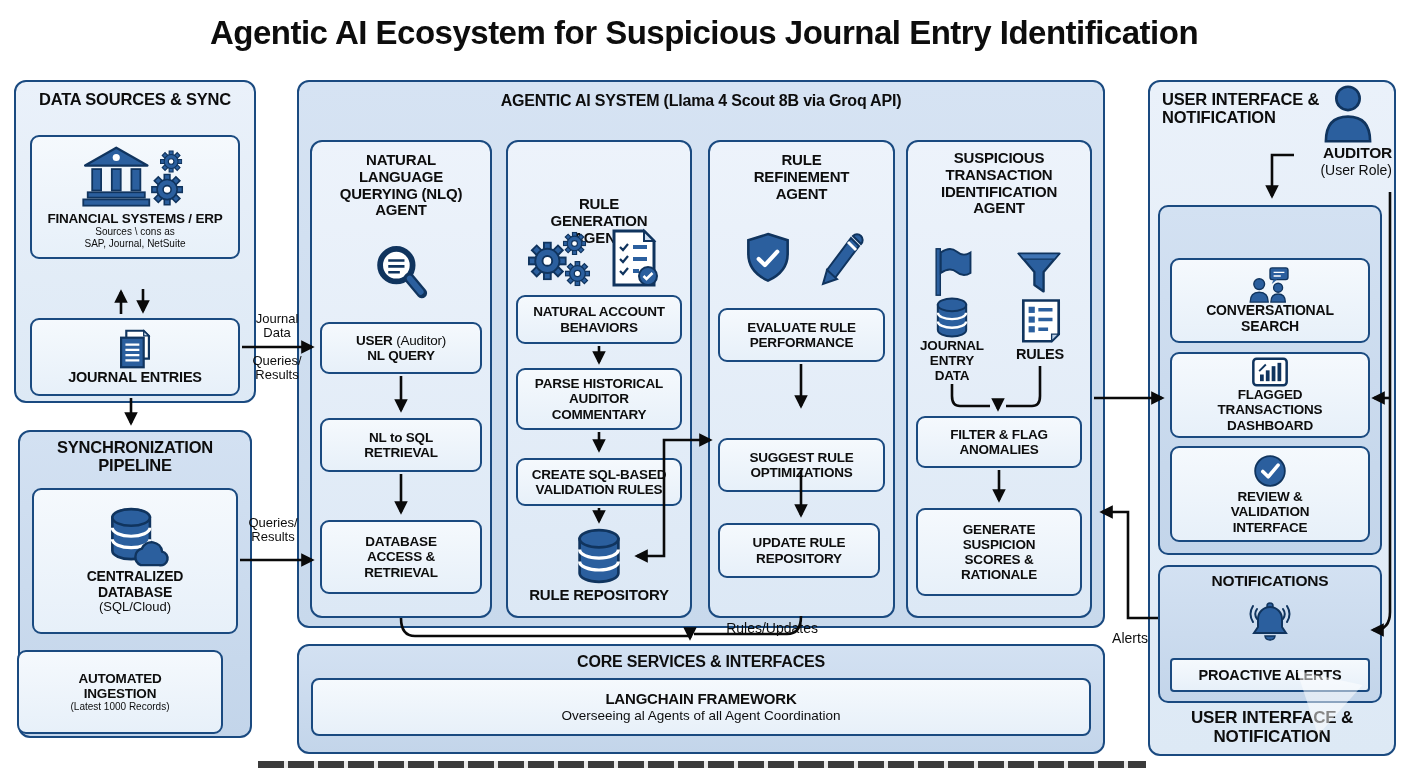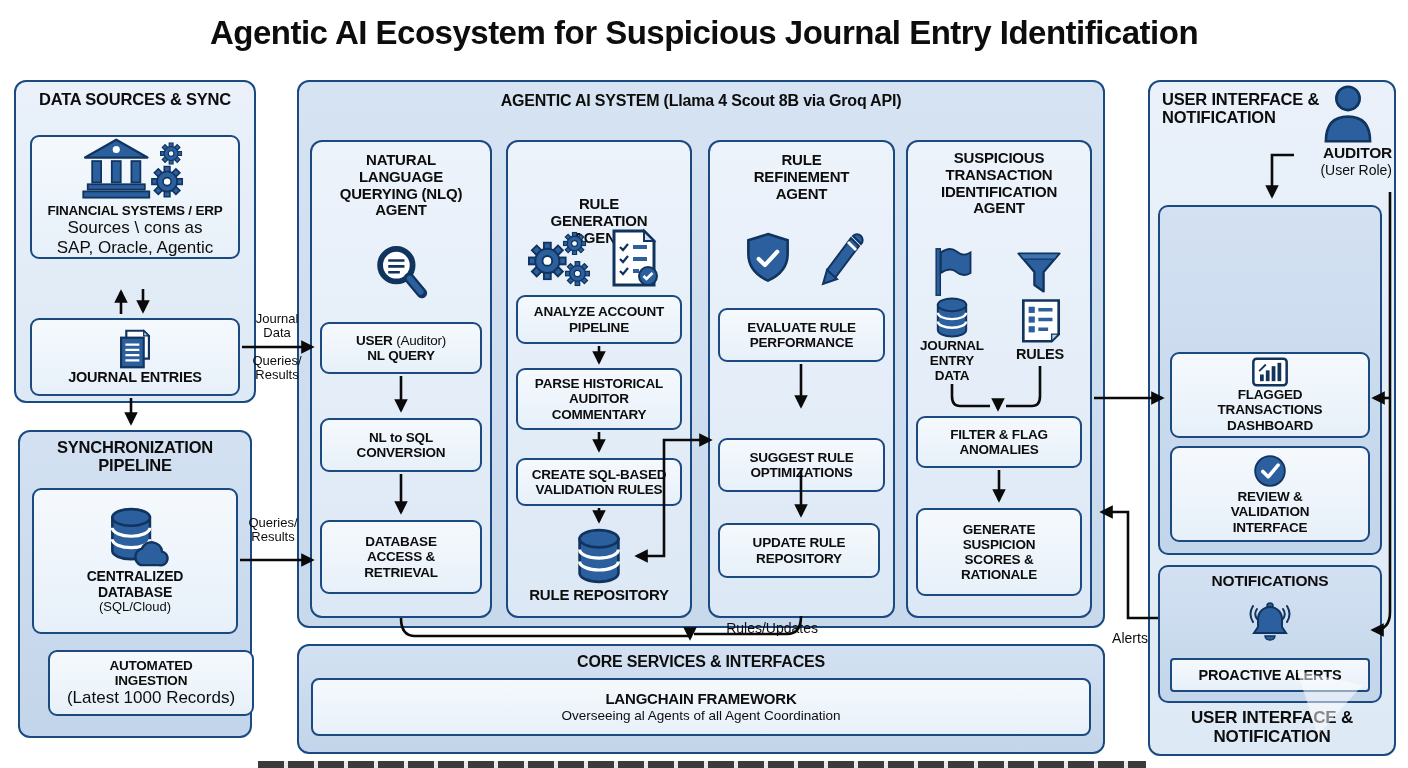--- a/index.html
+++ b/index.html
@@ -12,21 +12,21 @@
   .bg-col{background:linear-gradient(180deg,#edf3fb,#dce8f5);}
   .box{position:absolute;box-sizing:border-box;border:2px solid #1a4a80;border-radius:9px;
        background:linear-gradient(180deg,#f5f9fd,#e7f0f9);
        display:flex;flex-direction:column;align-items:center;justify-content:center;
        text-align:center;font-weight:bold;font-size:13.5px;line-height:1.12;
        letter-spacing:-0.2px;padding:2px 4px;}
   .hdr{position:absolute;box-sizing:border-box;font-weight:bold;text-align:center;
        line-height:1.12;letter-spacing:-0.2px;}
   .lbl{position:absolute;box-sizing:border-box;font-size:13px;line-height:1.05;text-align:center;}
   .nrm{font-weight:normal;}
-  .sub{font-weight:normal;font-size:17px;line-height:1.15;letter-spacing:0;}
+  .sub{font-weight:normal;font-size:10px;line-height:1.15;letter-spacing:0;}
   .icon{display:flex;align-items:center;justify-content:center;}
   svg.overlay{position:absolute;left:0;top:0;pointer-events:none;z-index:40;}
   .z50{z-index:50;}
   .title{position:absolute;width:100%;top:14px;text-align:center;font-size:33px;
          font-weight:bold;letter-spacing:-0.5px;}
   .wm{position:absolute;width:0;height:0;border-top:34px solid transparent;
       border-bottom:34px solid transparent;border-left:58px solid rgba(255,255,255,0.5);
       transform:rotate(-18deg);z-index:45;}
   .strip{position:absolute;left:258px;top:761px;width:888px;height:7px;
          background:repeating-linear-gradient(90deg,#3b3b3b 0 26px,#e9e9e9 26px 30px);}
@@ -72,21 +72,21 @@
             <rect x="56" y="27" width="10" height="24"></rect>
           <rect x="7" y="53" width="64" height="6"></rect>
             <rect x="2" y="61" width="74" height="7"></rect>
         </g>
         <use href="#gear" x="88" y="6" width="25" height="25"></use>
         <use href="#gear" x="78" y="32" width="36" height="36"></use>
       </svg>
     </span>
     <span style="font-size:13.5px;">FINANCIAL SYSTEMS / ERP</span>
     <span class="sub">Sources \ cons as</span>
-    <span class="sub">SAP, Oracle, Agentic</span>
+    <span class="sub">SAP, Journal, NetSuite</span>
   </div>
 
   <div class="box" style="left:30px;top:318px;width:210px;height:78px;">
     <span class="icon">
       <svg width="36" height="40" viewBox="0 0 40 46">
         <path d="M10 2 h20 l6 6 v26 h-26 z" fill="#fff" stroke="#10345e" stroke-width="2.5"></path>
         <path d="M30 2 v6 h6 z" fill="#cfe0f2" stroke="#10345e" stroke-width="1.5"></path>
         <rect x="4" y="10" width="26" height="34" fill="#2b5f9e" stroke="#10345e" stroke-width="2.5"></rect>
         <path d="M9 18 h16 M9 24 h16 M9 30 h16 M9 36 h16" stroke="#fff" stroke-width="2.5"></path>
       </svg>
@@ -101,21 +101,21 @@
     <span class="icon">
       <svg width="70" height="62" viewBox="0 0 72 64">
         <use href="#db" x="6" y="0" width="52" height="56"></use>
         <path d="M42 60 a9 9 0 0 1 1 -17 a11 11 0 0 1 21 3 a7 7 0 0 1 -3 14 z" fill="#2b5f9e" stroke="#10345e" stroke-width="2.5"></path>
       </svg>
     </span>
     <span style="font-size:14px;max-width:120px;">CENTRALIZED DATABASE</span>
     <span class="sub" style="font-size:13px;">(SQL/Cloud)</span>
   </div>
 
-  <div class="box" style="left:48px;top:650px;width:206px;height:66px;">
+  <div class="box" style="left:17px;top:650px;width:206px;height:84px;">
     <span style="font-size:13.5px;max-width:115px;">AUTOMATED INGESTION</span>
     <span class="sub">(Latest 1000 Records)</span>
   </div>
 
   <div class="panel" style="left:297px;top:80px;width:808px;height:548px;background:linear-gradient(180deg,#d6e3f3,#c8d9ec);"></div>
   <div class="hdr" style="left:297px;top:92px;width:808px;font-size:16px;">AGENTIC AI SYSTEM (Llama 4 Scout 8B via Groq API)</div>
 
   <div class="panel bg-col" style="left:310px;top:140px;width:182px;height:478px;border-width:2px;"></div>
   <div class="hdr" style="left:310px;top:152px;width:182px;font-size:15px;"><span style="display:inline-block;max-width:134px;">NATURAL LANGUAGE QUERYING (NLQ) AGENT</span></div>
   <div class="abs icon" style="left:372px;top:240px;width:58px;height:62px;">
@@ -124,21 +124,21 @@
       <path d="M13 16 h14 M13 21 h14 M13 26 h10" stroke="#10345e" stroke-width="2.2"></path>
       <path d="M31 31 L42 44" stroke="#10345e" stroke-width="9" stroke-linecap="round"></path>
       <path d="M31.5 31.5 L41 43" stroke="#2b5f9e" stroke-width="5" stroke-linecap="round"></path>
     </svg>
   </div>
   <div class="box" style="left:320px;top:322px;width:162px;height:52px;">
     <span><span>USER</span><span class="nrm"> (Auditor)</span></span>
     <span>NL QUERY</span>
   </div>
   <div class="box" style="left:320px;top:418px;width:162px;height:54px;">
-    <span style="max-width:100px;">NL to SQL CONVERSION</span>
+    <span style="max-width:100px;">NL to SQL RETRIEVAL</span>
   </div>
   <div class="box" style="left:320px;top:520px;width:162px;height:74px;">
     <span style="max-width:94px;">DATABASE ACCESS &amp; RETRIEVAL</span>
   </div>
 
   <div class="panel bg-col" style="left:506px;top:140px;width:186px;height:478px;border-width:2px;"></div>
   <div class="hdr" style="left:506px;top:152px;width:186px;font-size:15px;margin-top:44px;"><span style="display:inline-block;max-width:120px;">RULE GENERATION AGENT</span></div>
   <div class="abs icon" style="left:524px;top:228px;width:70px;height:62px;">
     <svg width="66" height="60" viewBox="0 0 68 60">
       <use href="#gear" x="2" y="12" width="40" height="40"></use>
@@ -150,21 +150,21 @@
     <svg width="52" height="60" viewBox="0 0 52 60">
       <path d="M6 3 h30 l10 10 v44 h-40 z" fill="#fff" stroke="#10345e" stroke-width="3"></path>
       <path d="M36 3 v10 h10 z" fill="#cfe0f2" stroke="#10345e" stroke-width="2"></path>
       <path d="M12 19 l3 3 5 -6 M12 31 l3 3 5 -6 M12 43 l3 3 5 -6" stroke="#10345e" stroke-width="2.2" fill="none"></path>
       <path d="M25 19 h14 M25 31 h14 M25 43 h6" stroke="#2b5f9e" stroke-width="4"></path>
       <circle cx="40" cy="48" r="9" fill="#2b5f9e" stroke="#10345e" stroke-width="2"></circle>
       <path d="M35.5 48 l3 3 6 -6" stroke="#fff" stroke-width="2.6" fill="none"></path>
     </svg>
   </div>
   <div class="box" style="left:516px;top:295px;width:166px;height:49px;">
-    <span style="max-width:140px;">ANALYZE ACCOUNT PIPELINE</span>
+    <span style="max-width:140px;">NATURAL ACCOUNT BEHAVIORS</span>
   </div>
   <div class="box" style="left:516px;top:368px;width:166px;height:62px;">
     <span style="max-width:150px;">PARSE HISTORICAL AUDITOR COMMENTARY</span>
   </div>
   <div class="box" style="left:516px;top:458px;width:166px;height:48px;">
     <span style="max-width:150px;">CREATE SQL-BASED VALIDATION RULES</span>
   </div>
   <div class="abs icon" style="left:571px;top:528px;width:56px;height:56px;">
     <svg width="52" height="56" viewBox="0 0 48 52">
         <use href="#db" width="48" height="52"></use>
@@ -251,20 +251,34 @@
     <svg width="52" height="58" viewBox="0 0 40 44">
       <circle cx="20" cy="10" r="9" fill="#2b5f9e" stroke="#10345e" stroke-width="2"></circle>
       <path d="M3 43 q0 -19 17 -19 q17 0 17 19 z" fill="#2b5f9e" stroke="#10345e" stroke-width="2"></path>
     </svg>
   </div>
   <div class="hdr z50" style="left:1296px;top:144px;width:96px;font-size:15.5px;text-align:right;">AUDITOR</div>
   <div class="lbl z50" style="left:1282px;top:163px;width:110px;font-size:14px;text-align:right;">(User Role)</div>
 
   <div class="panel bg-med" style="left:1158px;top:205px;width:224px;height:350px;border-width:2px;border-radius:10px;"></div>
 
+  <div class="box" style="left:1170px;top:258px;width:200px;height:85px;">
+    <span class="icon">
+      <svg width="44" height="36" viewBox="0 0 48 40">
+        <rect x="24" y="1" width="20" height="13" rx="2.5" fill="#2b5f9e" stroke="#10345e" stroke-width="1.5"></rect>
+        <path d="M28 14 l-2 5 6 -5 z" fill="#2b5f9e"></path>
+        <path d="M28 6 h12 M28 10 h8" stroke="#fff" stroke-width="1.6"></path>
+        <circle cx="12" cy="19" r="6" fill="#2b5f9e" stroke="#10345e" stroke-width="1.5"></circle>
+        <path d="M2 39 q0 -11 10 -11 q10 0 10 11 z" fill="#2b5f9e" stroke="#10345e" stroke-width="1.5"></path>
+        <circle cx="33" cy="23" r="5" fill="#2b5f9e" stroke="#10345e" stroke-width="1.5"></circle>
+        <path d="M25 39 q0 -9 8 -9 q8 0 8 9 z" fill="#2b5f9e" stroke="#10345e" stroke-width="1.5"></path>
+      </svg>
+    </span>
+    <span style="font-size:14px;max-width:150px;">CONVERSATIONAL SEARCH</span>
+  </div>
 
   <div class="box" style="left:1170px;top:352px;width:200px;height:86px;">
     <span class="icon">
       <svg width="38" height="30" viewBox="0 0 44 36">
         <rect x="2" y="2" width="40" height="32" rx="4" fill="#fff" stroke="#10345e" stroke-width="3"></rect>
         <g fill="#10345e">
           <rect x="10" y="21" width="4.5" height="8"></rect>
             <rect x="17" y="16" width="4.5" height="13"></rect>
           <rect x="24" y="11" width="4.5" height="18"></rect>
             <rect x="31" y="7" width="4.5" height="22"></rect>

